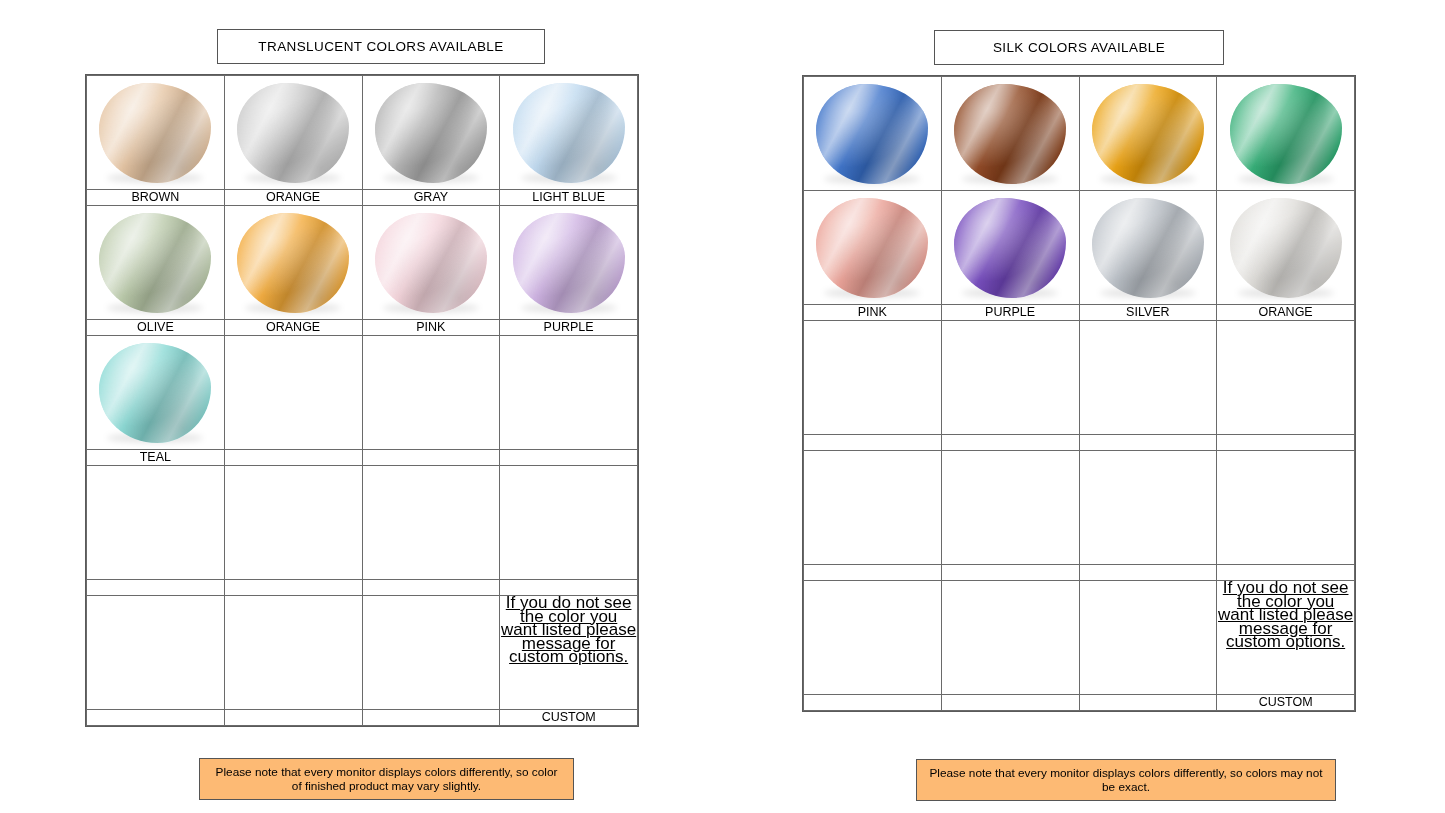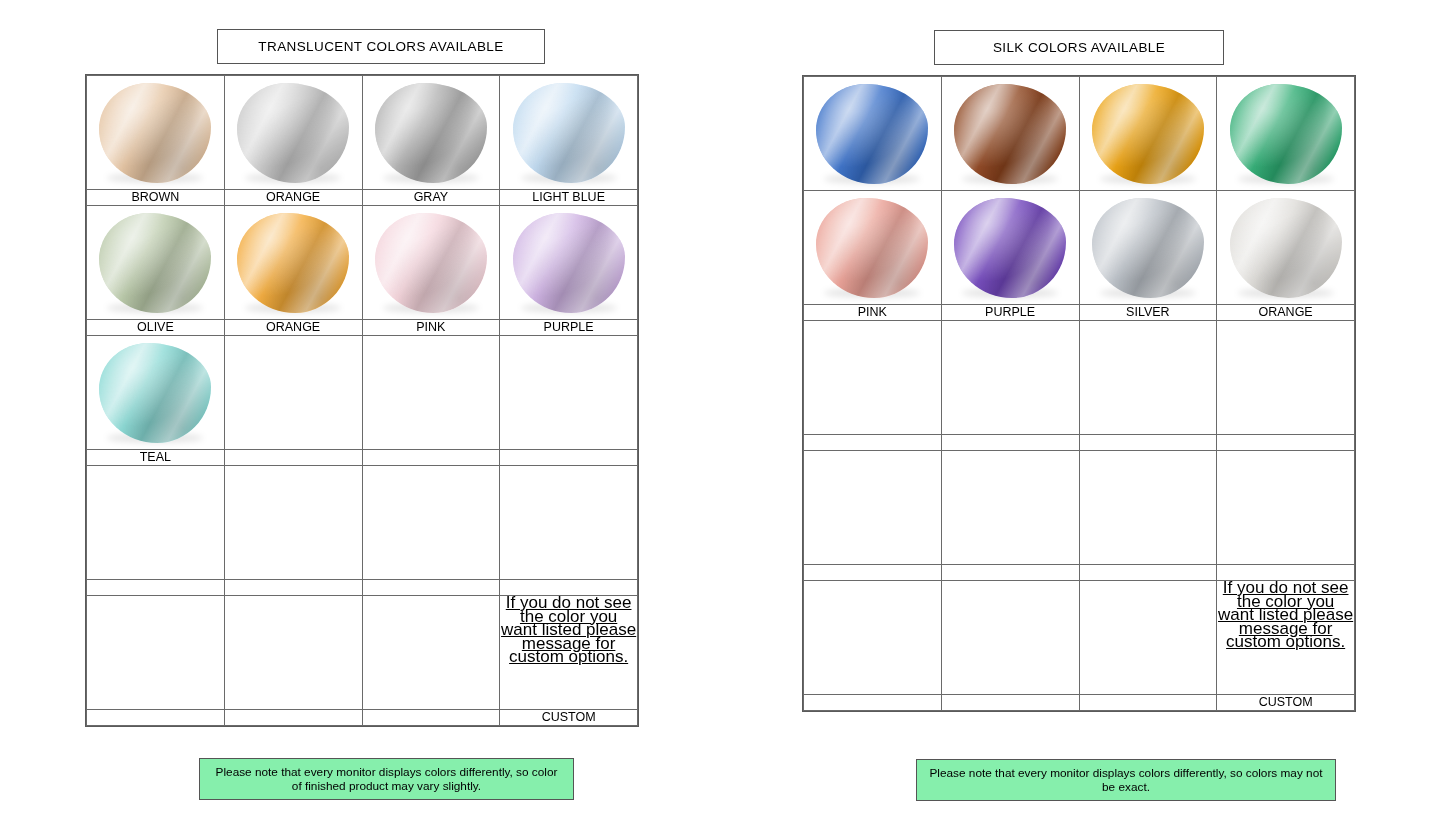--- a/index.html
+++ b/index.html
@@ -140,21 +140,21 @@
     width: 96px;
     height: 10px;
     border-radius: 50%;
     background: rgba(0,0,0,0.10);
     filter: blur(3px);
   }
 
   .footnote {
     position: absolute;
     border: 1px solid #555;
-    background: #86efac;
+    background: #fdba74;
     text-align: center;
     font-size: 11.8px;
     line-height: 14px;
     padding: 6px 10px;
     box-sizing: border-box;
   }
   .foot-left  { left: 199px; top: 758px; width: 375px; }
   .foot-right { left: 916px; top: 759px; width: 420px; }
 </style>
 </head>

